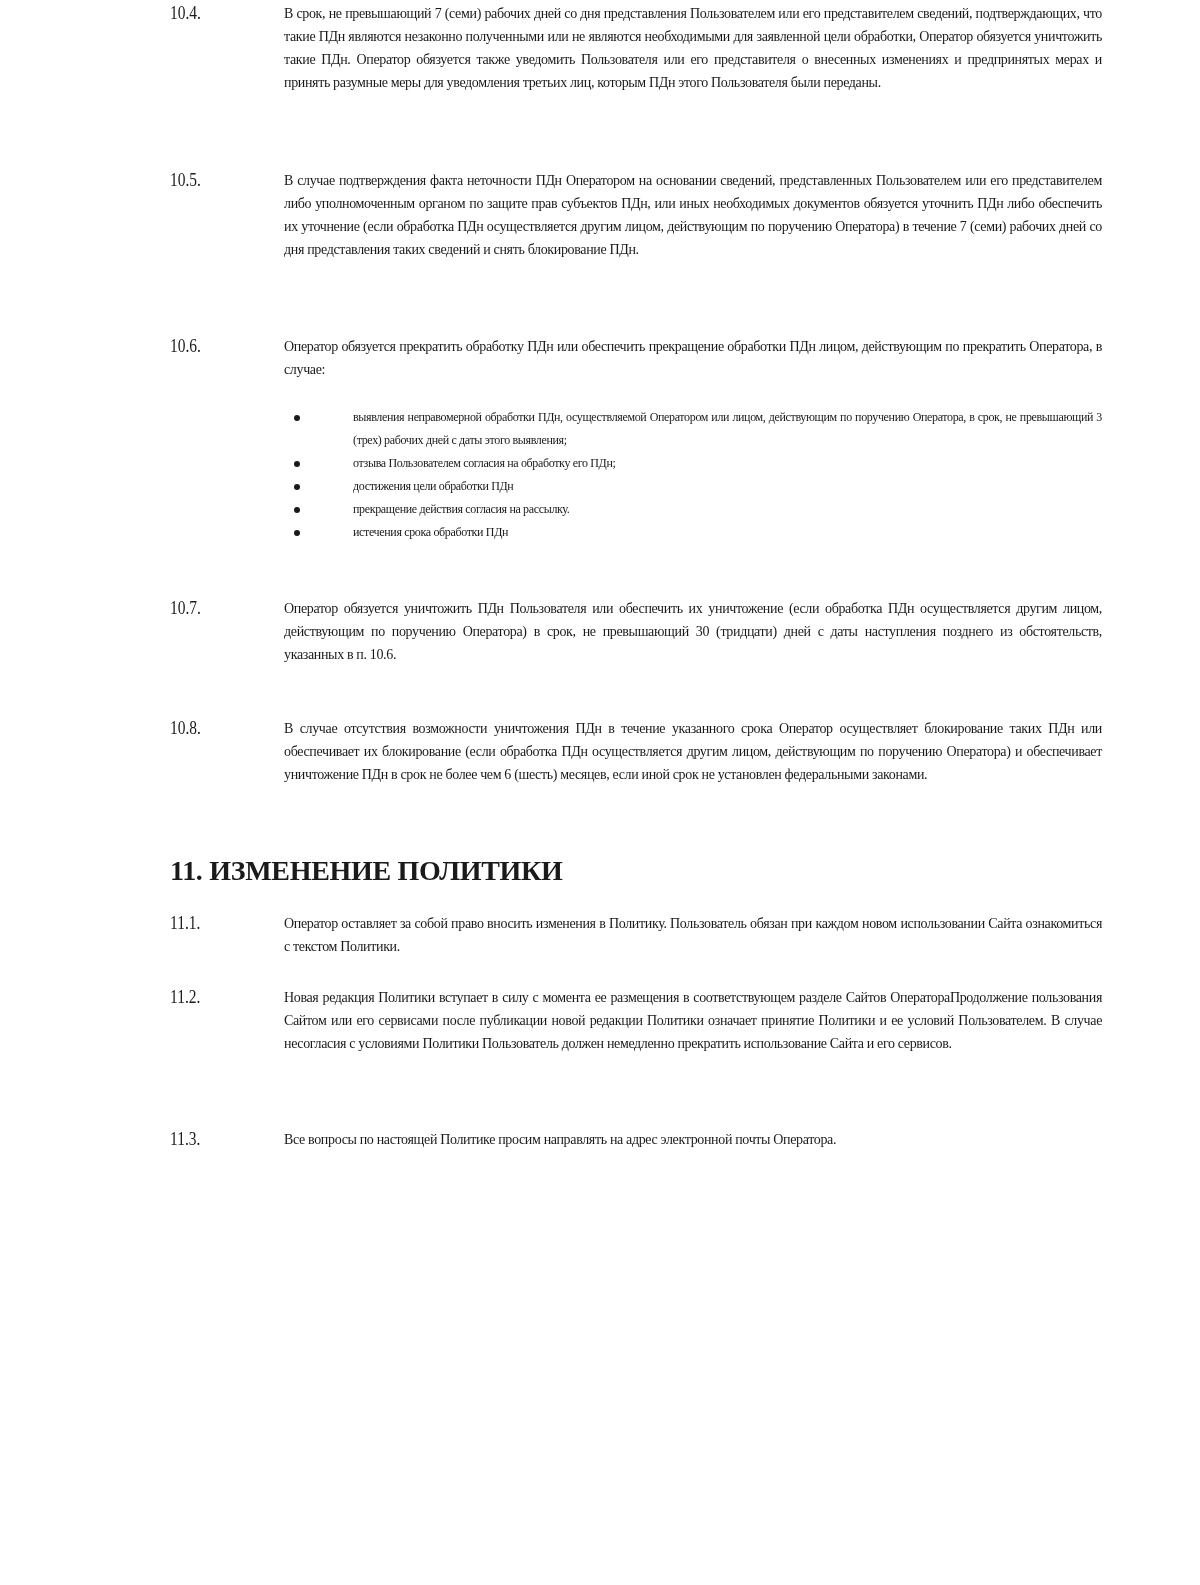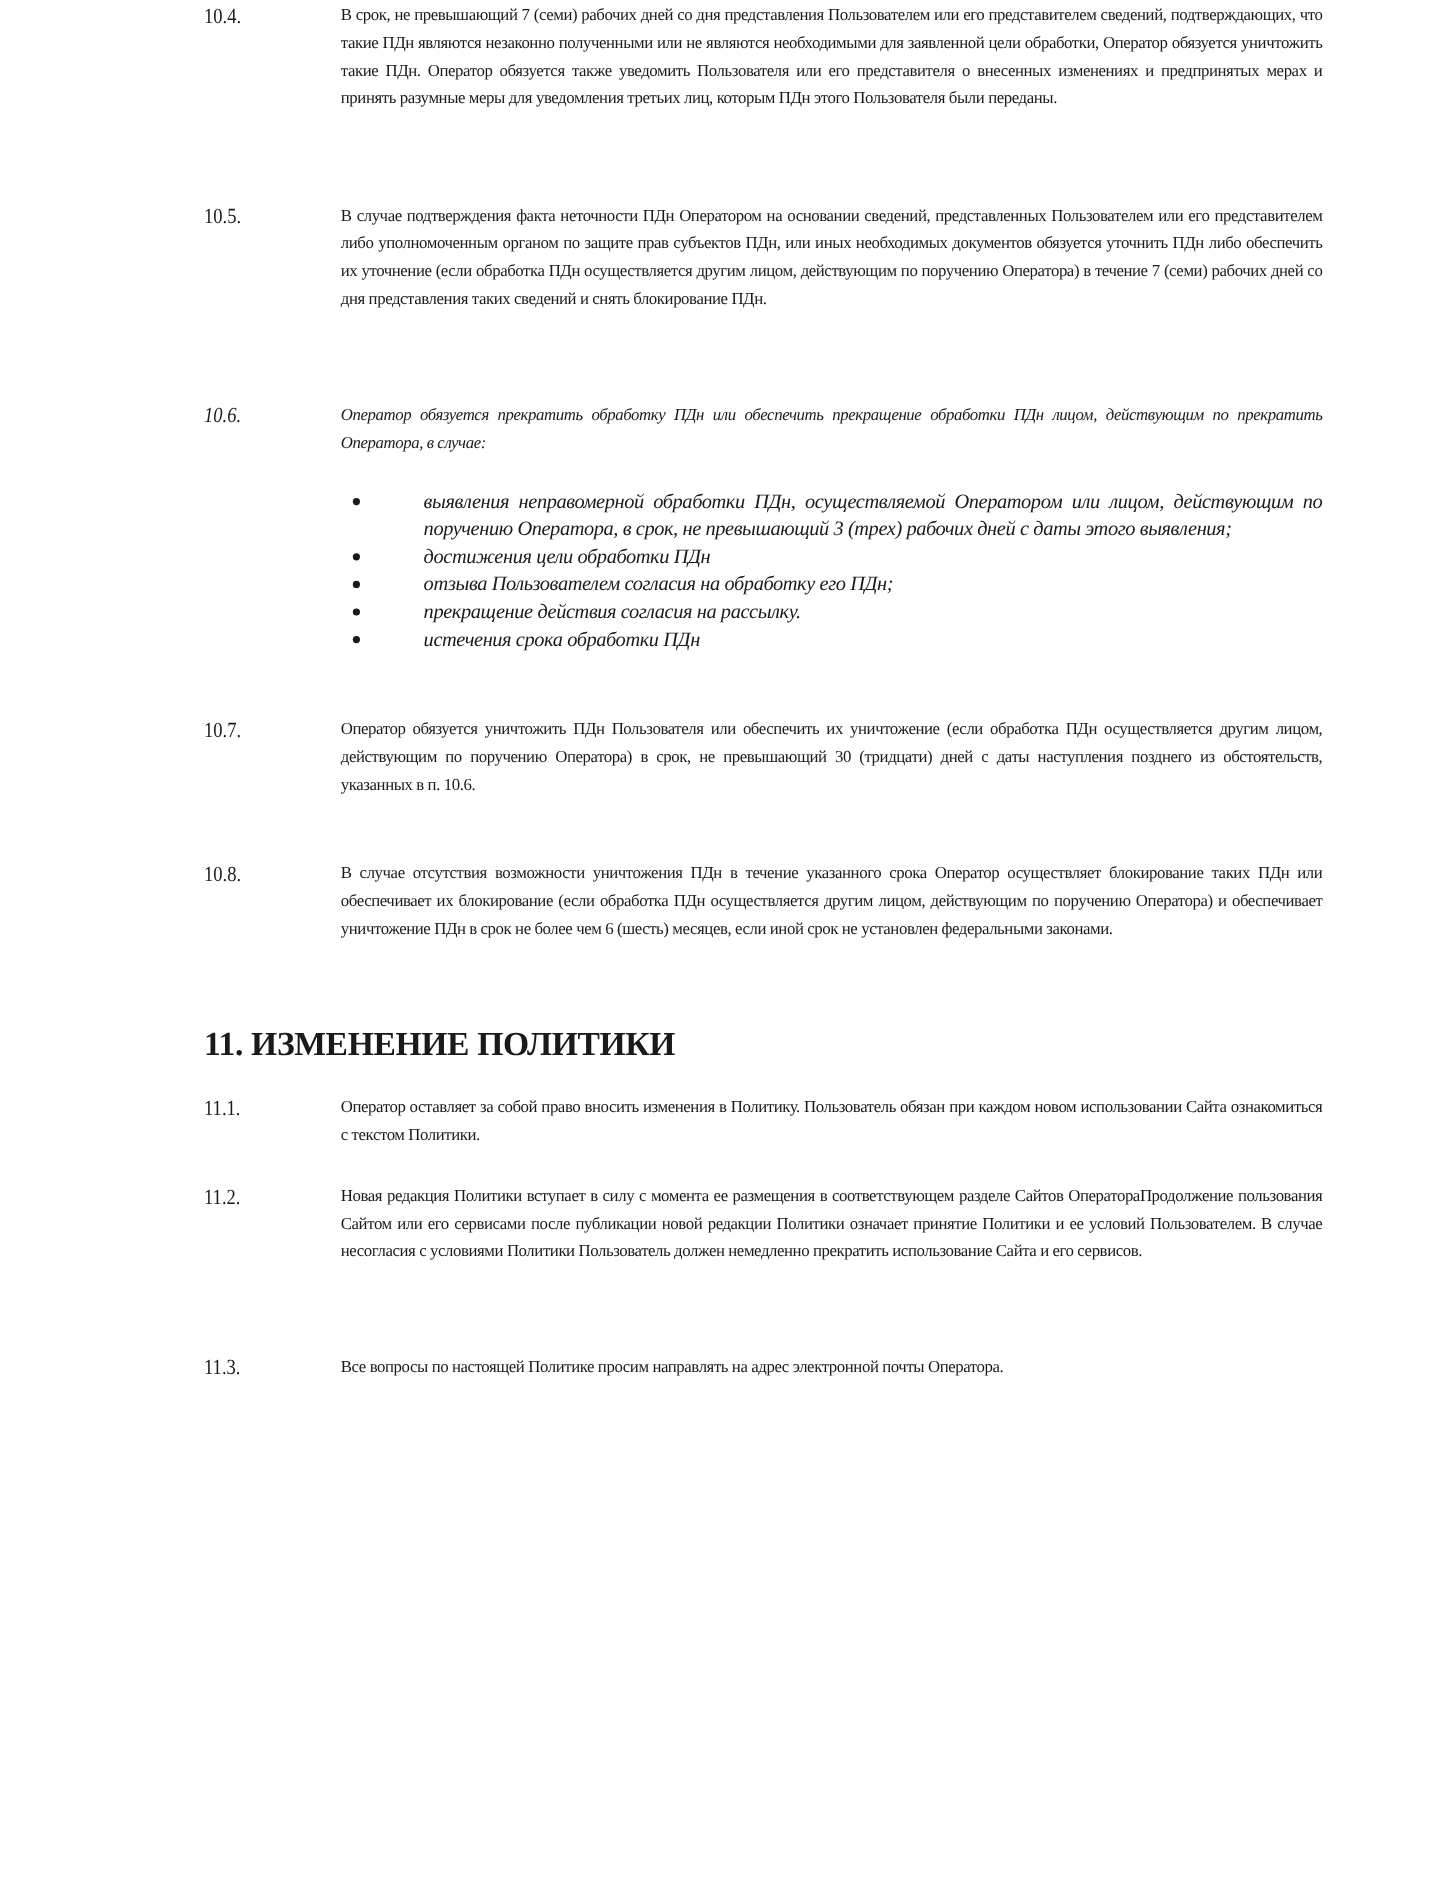--- a/index.html
+++ b/index.html
@@ -14,21 +14,21 @@
     position: absolute; left: 0; top: 0;
     font-size: 18px; line-height: 23px;
     transform: scaleX(0.86); transform-origin: left top;
   }
   .body-text {
     margin-left: 114px; width: 818px;
     font-size: 14px; line-height: 23px; text-align: justify;
     letter-spacing: -0.35px; word-spacing: 0px;
   }
   .bullets { list-style: none; margin: 0; padding: 0; margin-left: 114px; width: 818px; }
-  .bullets li { position: relative; padding-left: 69px; font-size: 17px; line-height: 23px; text-align: justify; letter-spacing: -0.35px; }
+  .bullets li { position: relative; padding-left: 69px; font-size: 12px; line-height: 23px; text-align: justify; letter-spacing: -0.35px; }
   .bullet-dot {
     position: absolute; left: 10px; top: 9px; width: 6px; height: 6px; border-radius: 50%; background: #1a1a1a;
   }
   .heading {
     position: absolute; left: 170px; top: 858px;
     font-size: 28px; font-weight: bold; line-height: 26px; letter-spacing: -0.3px;
   }
 </style>
 </head>
 <body>
@@ -38,27 +38,27 @@
   <div class="clause" style="top:2px;">
     <span class="num">10.4.</span>
     <p class="body-text" style="margin-top:0;margin-bottom:0;">В срок, не превышающий 7 (семи) рабочих дней со дня представления Пользователем или его представителем сведений, подтверждающих, что такие ПДн являются незаконно полученными или не являются необходимыми для заявленной цели обработки, Оператор обязуется уничтожить такие ПДн. Оператор обязуется также уведомить Пользователя или его представителя о внесенных изменениях и предпринятых мерах и принять разумные меры для уведомления третьих лиц, которым ПДн этого Пользователя были переданы.</p>
   </div>
 
   <div class="clause" style="top:169px;">
     <span class="num">10.5.</span>
     <p class="body-text" style="margin-top:0;margin-bottom:0;">В случае подтверждения факта неточности ПДн Оператором на основании сведений, представленных Пользователем или его представителем либо уполномоченным органом по защите прав субъектов ПДн, или иных необходимых документов обязуется уточнить ПДн либо обеспечить их уточнение (если обработка ПДн осуществляется другим лицом, действующим по поручению Оператора) в течение 7 (семи) рабочих дней со дня представления таких сведений и снять блокирование ПДн.</p>
   </div>
 
-  <div class="clause" style="top:335px;font-style:italic;">
+  <div class="clause" style="top:335px;">
     <span class="num">10.6.</span>
     <p class="body-text" style="margin-top:0;margin-bottom:0;">Оператор обязуется прекратить обработку ПДн или обеспечить прекращение обработки ПДн лицом, действующим по прекратить Оператора, в случае:</p>
     <ul class="bullets" style="margin-top:25px;">
       <li><span class="bullet-dot"></span><span>выявления неправомерной обработки ПДн, осуществляемой Оператором или лицом, действующим по поручению Оператора, в срок, не превышающий 3 (трех) рабочих дней с даты этого выявления;</span></li>
+      <li><span class="bullet-dot"></span><span>отзыва Пользователем согласия на обработку его ПДн;</span></li>
       <li><span class="bullet-dot"></span><span>достижения цели обработки ПДн</span></li>
-      <li><span class="bullet-dot"></span><span>отзыва Пользователем согласия на обработку его ПДн;</span></li>
       <li><span class="bullet-dot"></span><span>прекращение действия согласия на рассылку.</span></li>
       <li><span class="bullet-dot"></span><span>истечения срока обработки ПДн</span></li>
     </ul>
   </div>
 
   <div class="clause" style="top:597px;">
     <span class="num">10.7.</span>
     <p class="body-text" style="margin-top:0;margin-bottom:0;">Оператор обязуется уничтожить ПДн Пользователя или обеспечить их уничтожение (если обработка ПДн осуществляется другим лицом, действующим по поручению Оператора) в срок, не превышающий 30 (тридцати) дней с даты наступления позднего из обстоятельств, указанных в п. 10.6.</p>
   </div>
 

